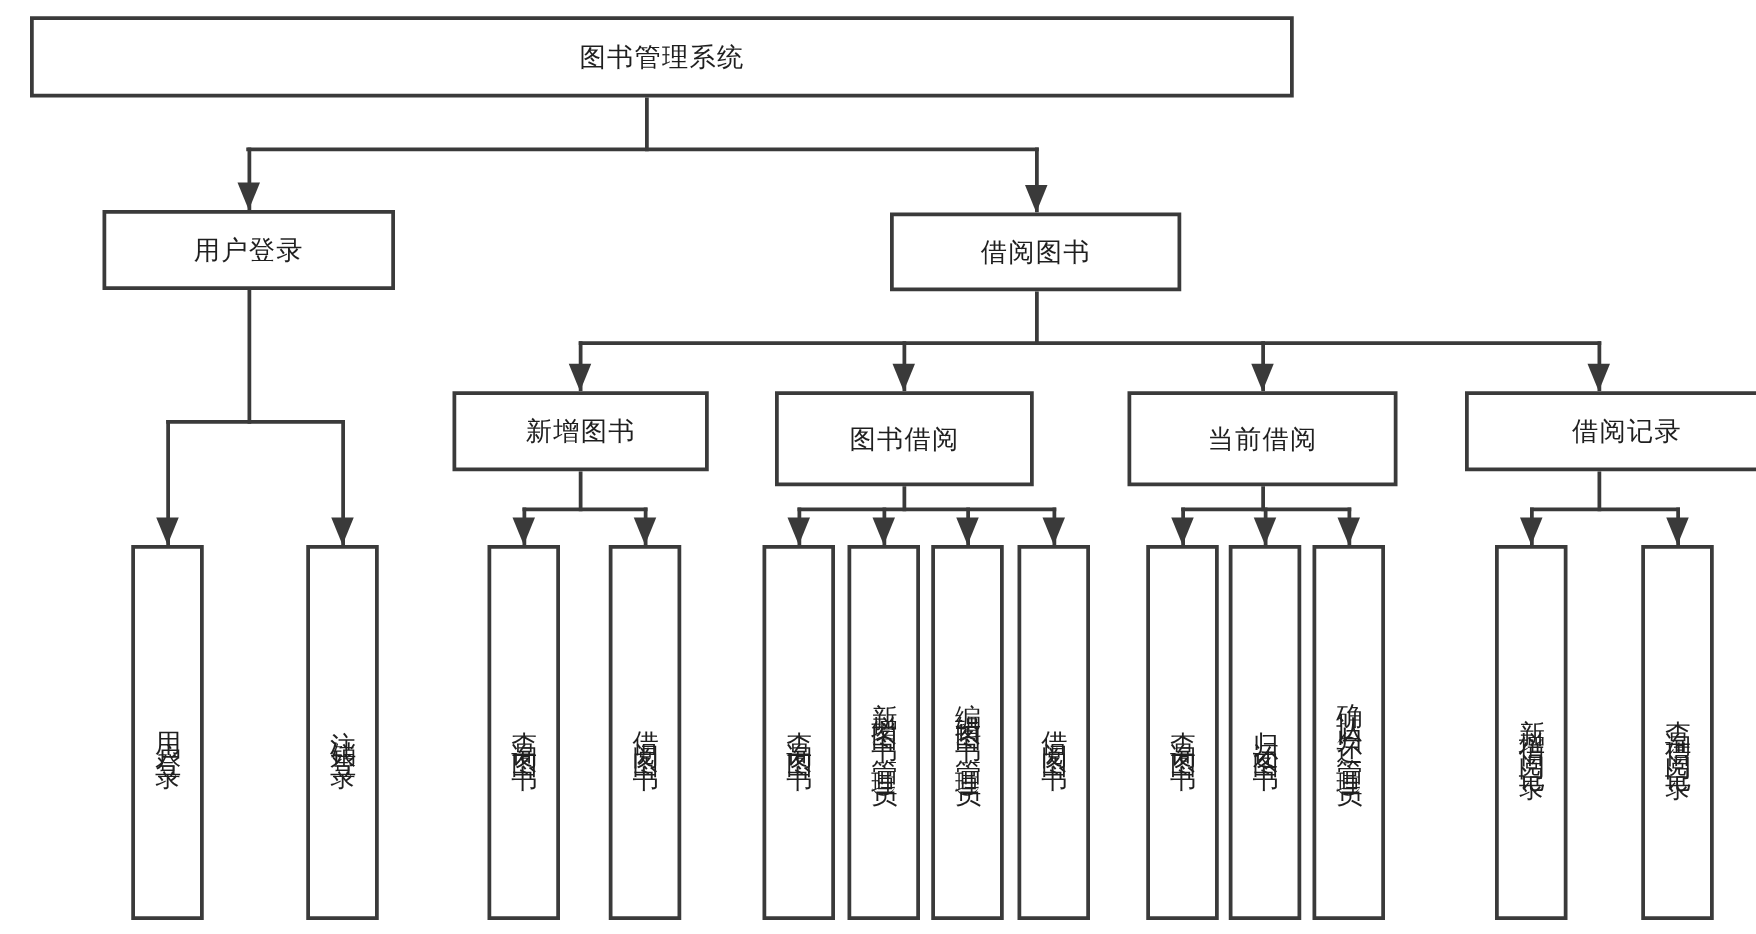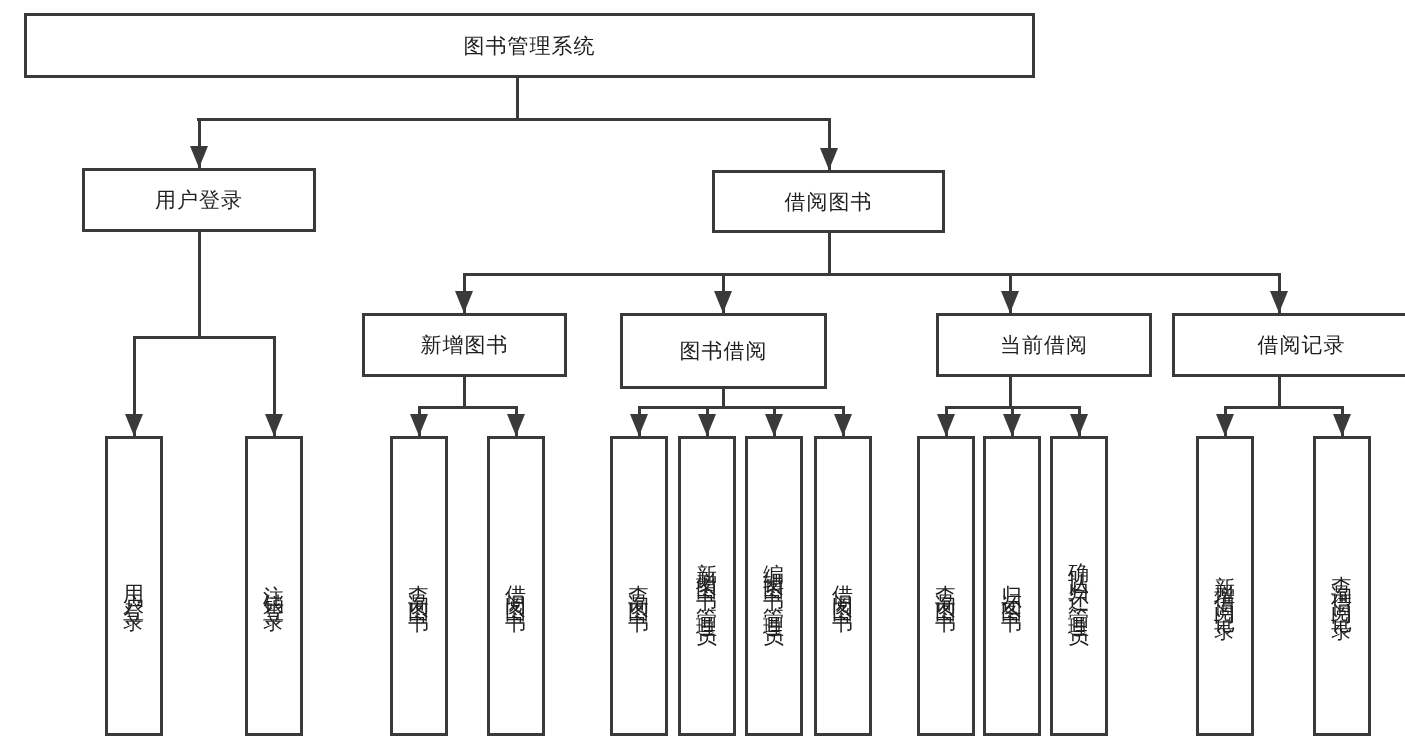--- a/index.html
+++ b/index.html
@@ -45,21 +45,21 @@
   </div>
 
   <div class="box" style="left:362px;top:313px;width:205px;height:64px">
     <span>新增图书</span>
   </div>
 
   <div class="box" style="left:620px;top:313px;width:207px;height:76px">
     <span>图书借阅</span>
   </div>
 
-  <div class="box" style="left:936px;top:313px;width:216px;height:64px">
+  <div class="box" style="left:902px;top:313px;width:216px;height:76px">
     <span>当前借阅</span>
   </div>
 
   <div class="box" style="left:1172px;top:313px;width:259px;height:64px">
     <span>借阅记录</span>
   </div>
 
   <div class="box leaf" style="left:105px">
     <span class="vtext">用户登录</span>
   </div>

